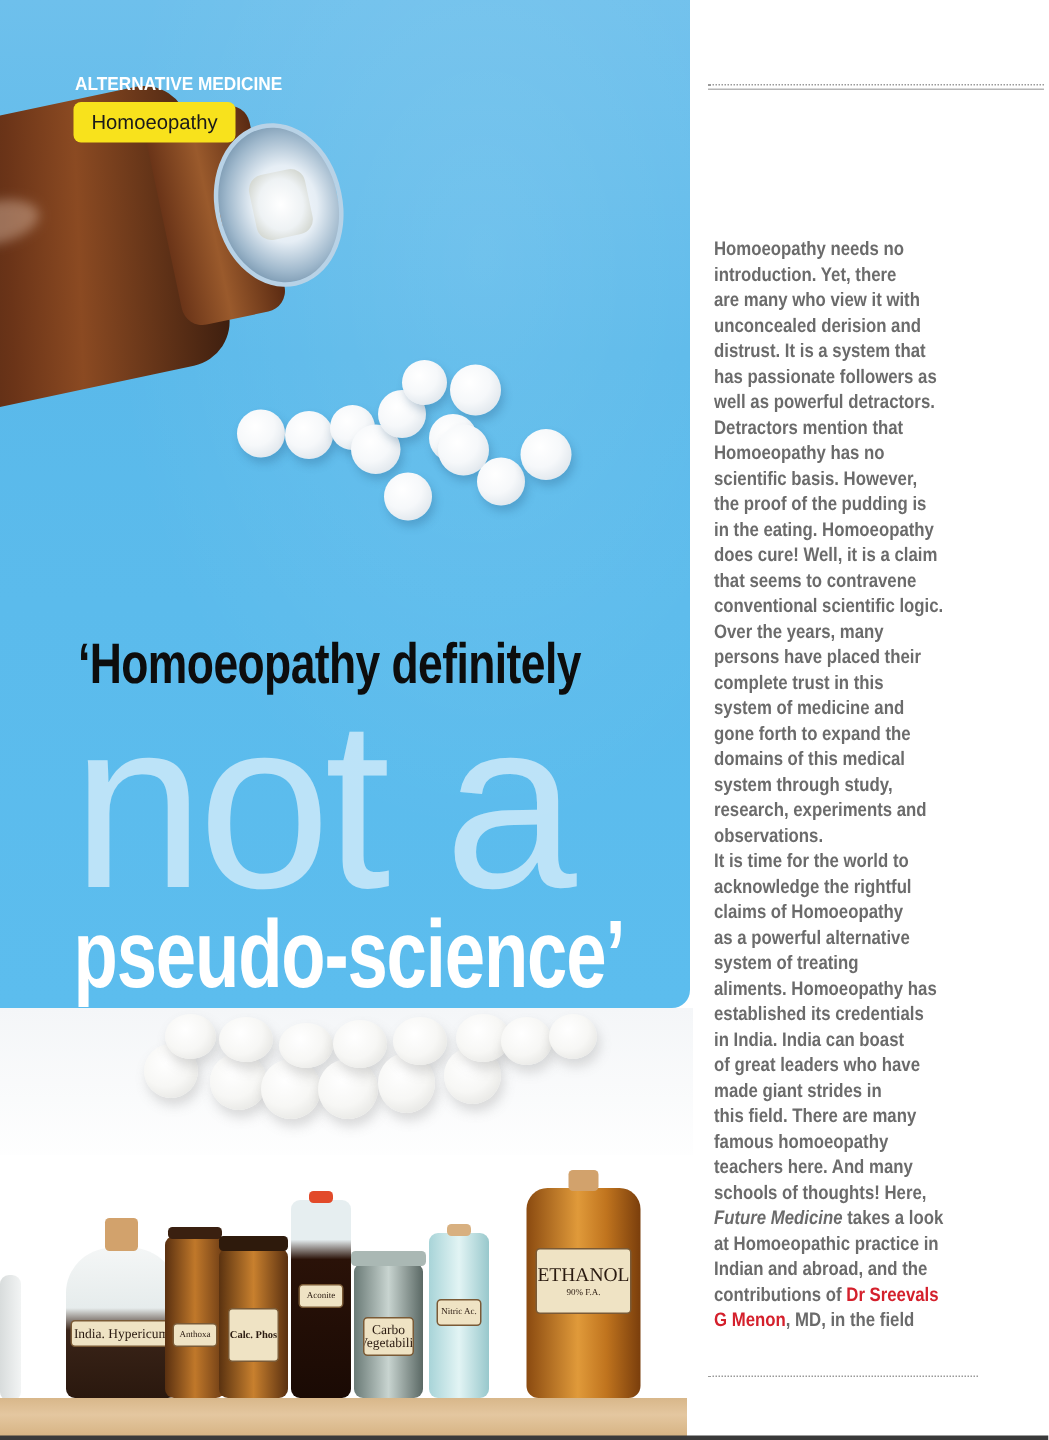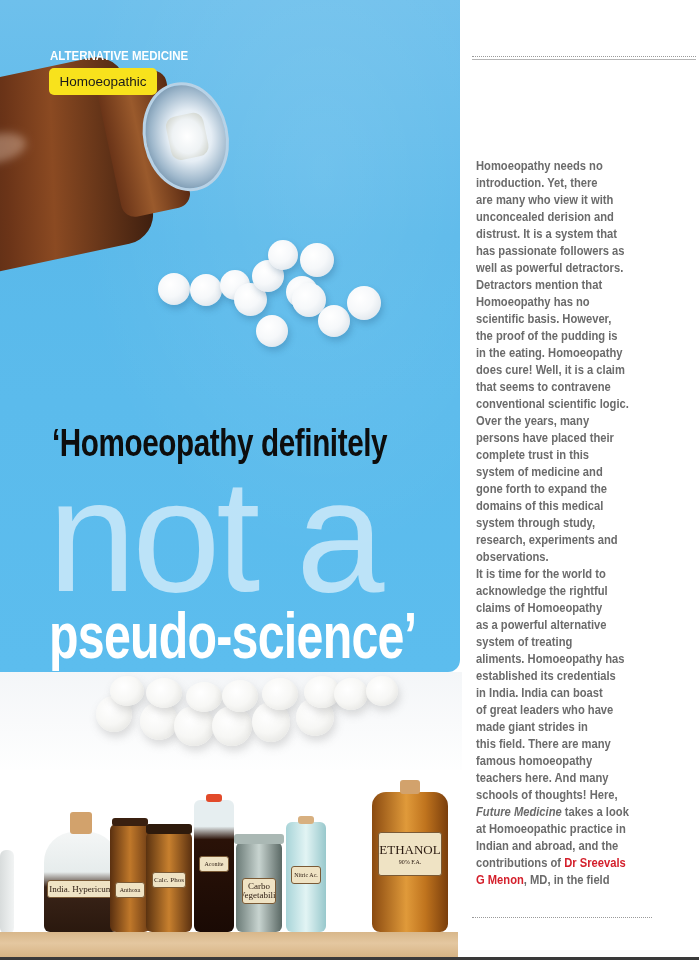--- a/index.html
+++ b/index.html
@@ -171,21 +171,21 @@
       <div class="pill" style="left:268px;top:240px;width:30px;height:30px"></div>
       <div class="pill" style="left:300px;top:243px;width:34px;height:34px"></div>
       <div class="pill" style="left:286px;top:276px;width:32px;height:32px"></div>
       <div class="pill" style="left:292px;top:283px;width:34px;height:34px"></div>
       <div class="pill" style="left:318px;top:305px;width:32px;height:32px"></div>
       <div class="pill" style="left:347px;top:286px;width:34px;height:34px"></div>
       <div class="pill" style="left:256px;top:315px;width:32px;height:32px"></div>
     </div>
 
     <div class="section-label">ALTERNATIVE MEDICINE</div>
-    <div class="section-tag">Homoeopathic</div>
+    <div class="section-tag">Homoeopathy</div>
 
     <div class="headline-1">‘Homoeopathy definitely</div>
     <div class="headline-2">not a</div>
     <div class="headline-3">pseudo-science’</div>
   </div>
 
   <div class="pills-photo">
     <div class="pill" style="left:96px;top:24px;width:36px;height:36px"></div>
     <div class="pill" style="left:110px;top:4px;width:34px;height:30px"></div>
     <div class="pill" style="left:140px;top:30px;width:38px;height:38px"></div>
@@ -212,40 +212,40 @@
       <div class="label" style="left:4%;width:92%;top:48px;height:18px;font-size:9px;">India. Hypericum</div>
     </div>
 
     <div class="jar" style="left:110px;top:54px;width:40px;height:108px;background:linear-gradient(90deg,#5a3010,#c0782a 50%,#6a3a14);">
       <div class="cap" style="left:2px;top:-6px;width:36px;height:8px;background:#3a2010;"></div>
       <div class="label" style="top:58px;height:16px;font-size:6px;">Anthoxa</div>
     </div>
 
     <div class="jar" style="left:146px;top:62px;width:46px;height:100px;background:linear-gradient(90deg,#5a3210,#c8802e 50%,#5a3010);">
       <div class="cap" style="left:0;top:-8px;width:46px;height:10px;background:#2e1a0c;"></div>
-      <div class="label" style="top:40px;height:16px;font-size:7px;">Calc. Phos</div>
+      <div class="label" style="top:40px;height:36px;font-size:7px;font-weight:bold;">Calc. Phos</div>
     </div>
 
     <div class="jar" style="left:194px;top:30px;width:40px;height:132px;background:linear-gradient(180deg,#e6eef0 0%,#e6eef0 20%,#2a1208 30%,#1a0a04 100%);">
       <div class="cap" style="left:12px;top:-6px;width:16px;height:8px;background:#e24a2a;"></div>
       <div class="label" style="top:56px;height:16px;font-size:6px;">Aconite</div>
     </div>
 
     <div class="jar" style="left:236px;top:72px;width:46px;height:90px;background:linear-gradient(90deg,#6a7a76,#c8d4d0 50%,#5a6864);">
       <div class="cap" style="left:-2px;top:-8px;width:50px;height:10px;background:#aab8b4;"></div>
       <div class="label" style="top:36px;height:26px;font-size:9px;">Carbo Vegetabilis</div>
     </div>
 
     <div class="jar" style="left:286px;top:52px;width:40px;height:110px;background:linear-gradient(90deg,#a8d4d8,#e2f4f4 50%,#98c8cc);">
       <div class="cap" style="left:12px;top:-6px;width:16px;height:8px;background:#d8b080;"></div>
       <div class="label" style="top:44px;height:18px;font-size:6px;">Nitric Ac.</div>
     </div>
 
 
-    <div class="jar" style="left:372px;top:22px;width:76px;height:140px;background:linear-gradient(90deg,#8a4a10,#e09a3a 45%,#c0741e 70%,#7a3e0c);border-radius:14px 14px 8px 8px;padding-left:32px;">
+    <div class="jar" style="left:351px;top:22px;width:76px;height:140px;background:linear-gradient(90deg,#8a4a10,#e09a3a 45%,#c0741e 70%,#7a3e0c);border-radius:14px 14px 8px 8px;padding-left:32px;">
       <div class="cap" style="left:28px;top:-12px;width:20px;height:14px;background:#d2a26c;"></div>
       <div class="label" style="left:8%;width:84%;top:40px;height:44px;font-size:13px;flex-direction:column;">
         <span>ETHANOL</span>
         <span style="font-size:6px;margin-top:3px;">90% F.A.</span>
       </div>
     </div>
     <div class="shelf"></div>
   </div>
 </div>
 

